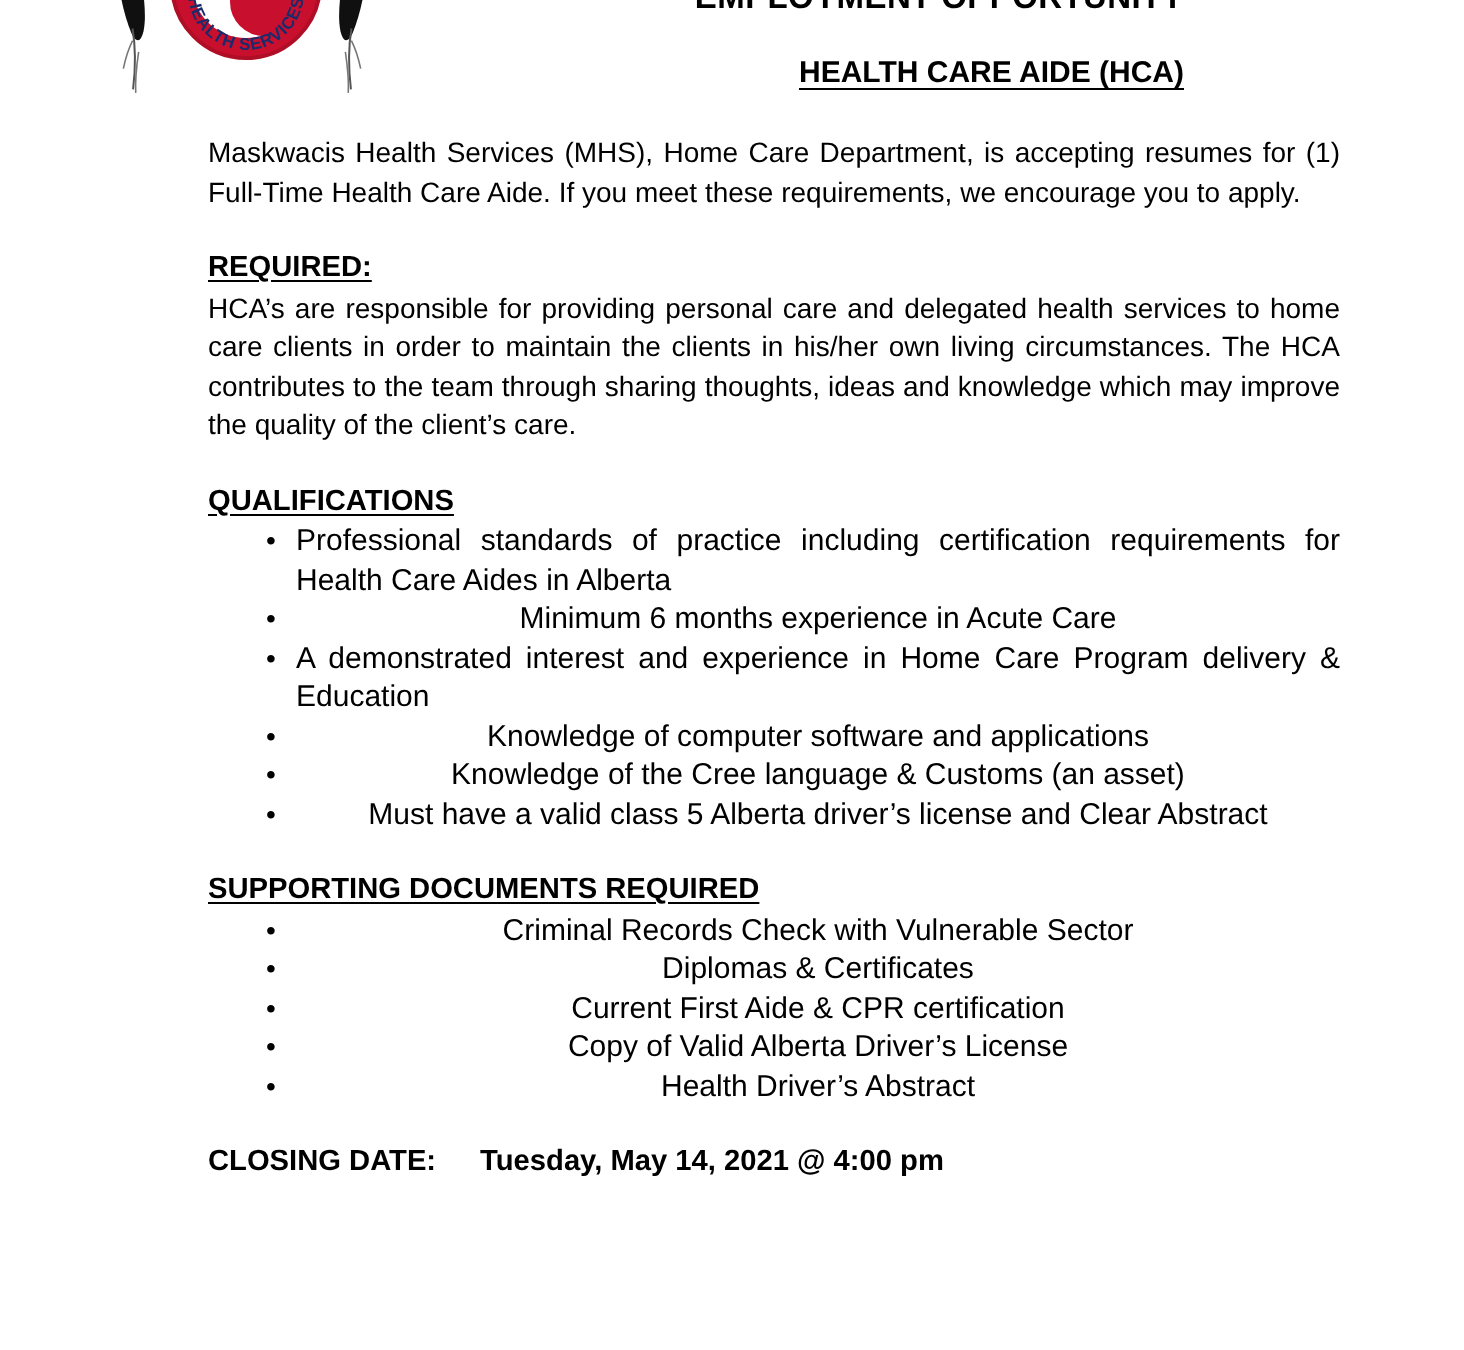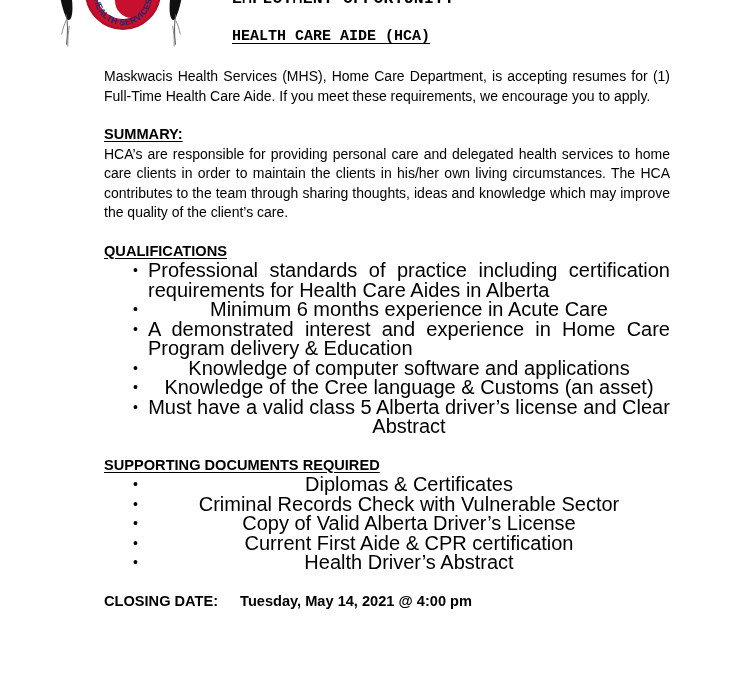--- a/index.html
+++ b/index.html
@@ -88,22 +88,21 @@
     height: 86px;
   }
   .feather.left  { left: 14px; transform: rotate(-10deg); }
   .feather.right { left: 122px; transform: rotate(10deg) scaleX(-1); }
 
   .title-block {
     position: absolute;
     left: 232px;
     top: 0;
     width: 360px;
-    text-align: left;
-    font-family: Liberation Mono, monospace;
+    text-align: right;
   }
   .title-main {
     font-size: 16.5px;
     font-weight: bold;
     letter-spacing: 0.2px;
     line-height: 14px;
     margin-top: -8px;
     white-space: nowrap;
   }
   .title-sub {
@@ -143,21 +142,21 @@
   .block { margin-top: 19px; }
 
   ul.bullets {
     margin: 0;
     padding: 0;
     list-style: none;
   }
   ul.bullets li {
     position: relative;
     padding-left: 44px;
-    font-size: 20px;
+    font-size: 15px;
     line-height: 19.5px;
     text-align: justify;
     text-justify: inter-word;
   }
   ul.bullets li::before {
     content: "\2022";
     position: absolute;
     left: 29px;
     top: 0;
     font-size: 14px;
@@ -222,43 +221,43 @@
       <div class="title-main">EMPLOYMENT OPPORTUNITY</div>
       <div class="title-sub">HEALTH CARE AIDE (HCA)</div>
     </div>
   </div>
 
   <div class="content">
 
     <p class="para">Maskwacis Health Services (MHS), Home Care Department, is accepting resumes for (1) Full-Time Health Care Aide.  If you meet these requirements, we encourage you to apply.</p>
 
     <div class="block">
-      <div class="sec-head">SUMMARY:</div>
+      <div class="sec-head">REQUIRED:</div>
       <p class="para">HCA’s are responsible for providing personal care and delegated health services to home care clients in order to maintain the clients in his/her own living circumstances. The HCA contributes to the team through sharing thoughts, ideas and knowledge which may improve the quality of the client’s care.</p>
     </div>
 
     <div class="block">
       <div class="sec-head">QUALIFICATIONS</div>
       <ul class="bullets">
         <li>Professional standards of practice including certification requirements for Health Care Aides in Alberta</li>
         <li class="nojustify">Minimum 6 months experience in Acute Care</li>
         <li>A demonstrated interest and experience in Home Care Program delivery &amp; Education</li>
         <li class="nojustify">Knowledge of computer software and applications</li>
         <li class="nojustify">Knowledge of the Cree language &amp; Customs (an asset)</li>
         <li class="nojustify">Must have a valid class 5 Alberta driver’s license and Clear Abstract</li>
       </ul>
     </div>
 
     <div class="block">
       <div class="sec-head">SUPPORTING DOCUMENTS REQUIRED</div>
       <ul class="bullets">
+        <li class="nojustify">Criminal Records Check with Vulnerable Sector</li>
         <li class="nojustify">Diplomas &amp; Certificates</li>
-        <li class="nojustify">Criminal Records Check with Vulnerable Sector</li>
+        <li class="nojustify">Current First Aide &amp; CPR certification</li>
         <li class="nojustify">Copy of Valid Alberta Driver’s License</li>
-        <li class="nojustify">Current First Aide &amp; CPR certification</li>
         <li class="nojustify">Health Driver’s Abstract</li>
       </ul>
     </div>
 
 
     <div class="block">
       <div class="row-line">
         <span class="lbl-bold">CLOSING DATE:</span><span class="val-indent" style="width:22px"></span><span class="lbl-bold">Tuesday, May 14, 2021 @ 4:00 pm</span>
       </div>
     </div>

